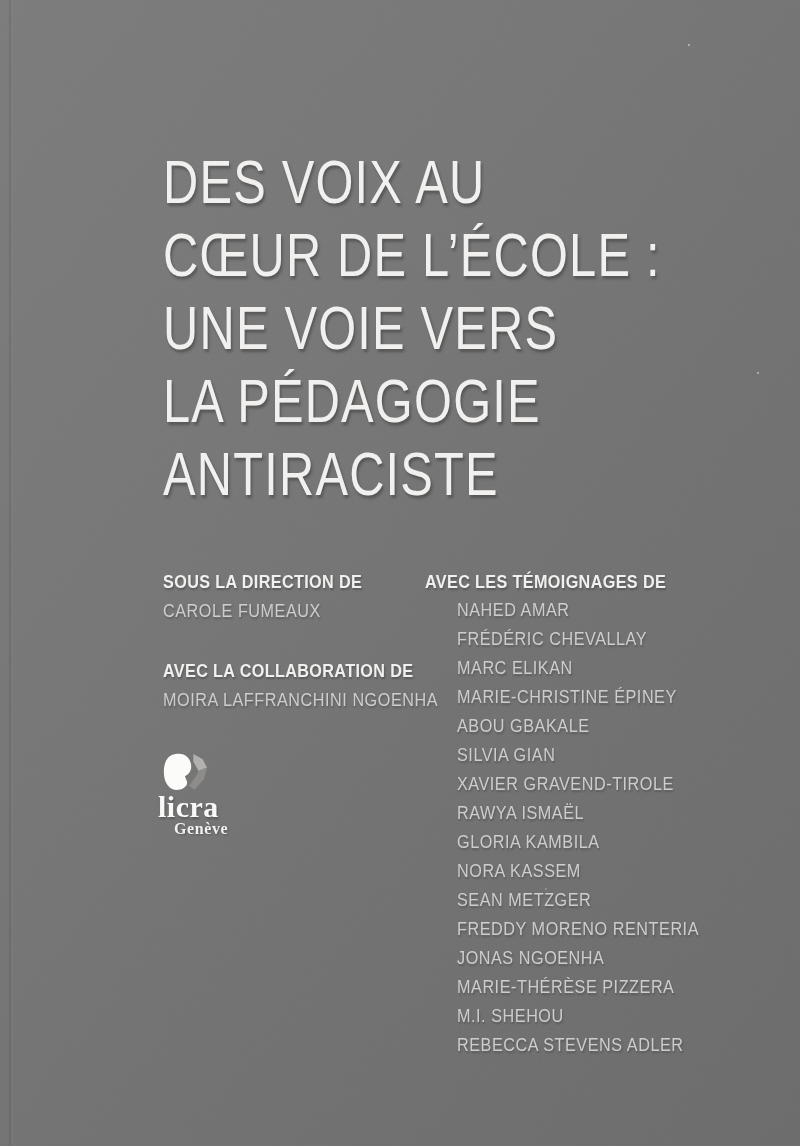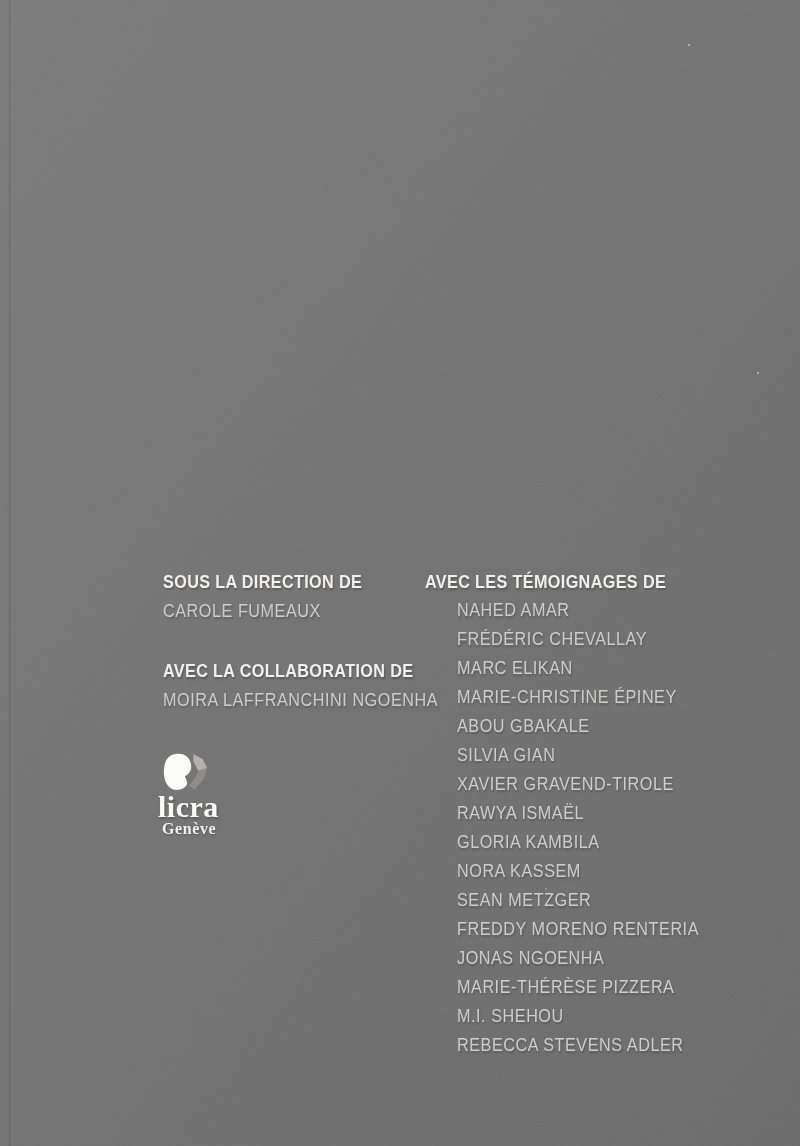--- a/index.html
+++ b/index.html
@@ -56,30 +56,37 @@
   .logo{position:absolute;left:158px;top:753px;width:110px;}
   .logo-mark{display:block;margin-left:4px;}
   .logo-word{
     font-family:"Liberation Serif", serif;font-weight:700;
     font-size:30px;line-height:28px;letter-spacing:.5px;
     color:#fbfbfa;text-shadow:1px 2px 2px rgba(35,35,35,.35);
   }
   .logo-sub{
     font-family:"Liberation Serif", serif;font-weight:700;
     font-size:16px;line-height:16px;letter-spacing:.6px;
-    color:#f3f2f0;margin-left:4px;text-shadow:1px 1px 2px rgba(35,35,35,.35);
+    color:#f3f2f0;margin-left:16px;text-shadow:1px 1px 2px rgba(35,35,35,.35);
   }
 </style>
 </head>
 <body>
 
 <div class="cover">
 
   <div class="crease"></div>
 
+  <div class="title">
+    <span class="title-line">DES VOIX AU</span>
+    <span class="title-line">CŒUR DE L’ÉCOLE :</span>
+    <span class="title-line">UNE VOIE VERS</span>
+    <span class="title-line">LA PÉDAGOGIE</span>
+    <span class="title-line">ANTIRACISTE</span>
+  </div>
 
   <div class="small-label" style="left:163px;top:572px;">SOUS LA DIRECTION DE</div>
   <div class="small-name" style="left:163px;top:601px;">CAROLE FUMEAUX</div>
 
   <div class="small-label" style="left:163px;top:661px;">AVEC LA COLLABORATION DE</div>
   <div class="small-name" style="left:163px;top:690px;">MOIRA LAFFRANCHINI NGOENHA</div>
 
   <div class="logo">
     <svg class="logo-mark" width="50" height="40" viewBox="0 0 46 38" aria-hidden="true">
       <path fill="#b3b1ae" d="M29,1 L38,6 L42,14 L34,17 L29,8 Z"></path>

